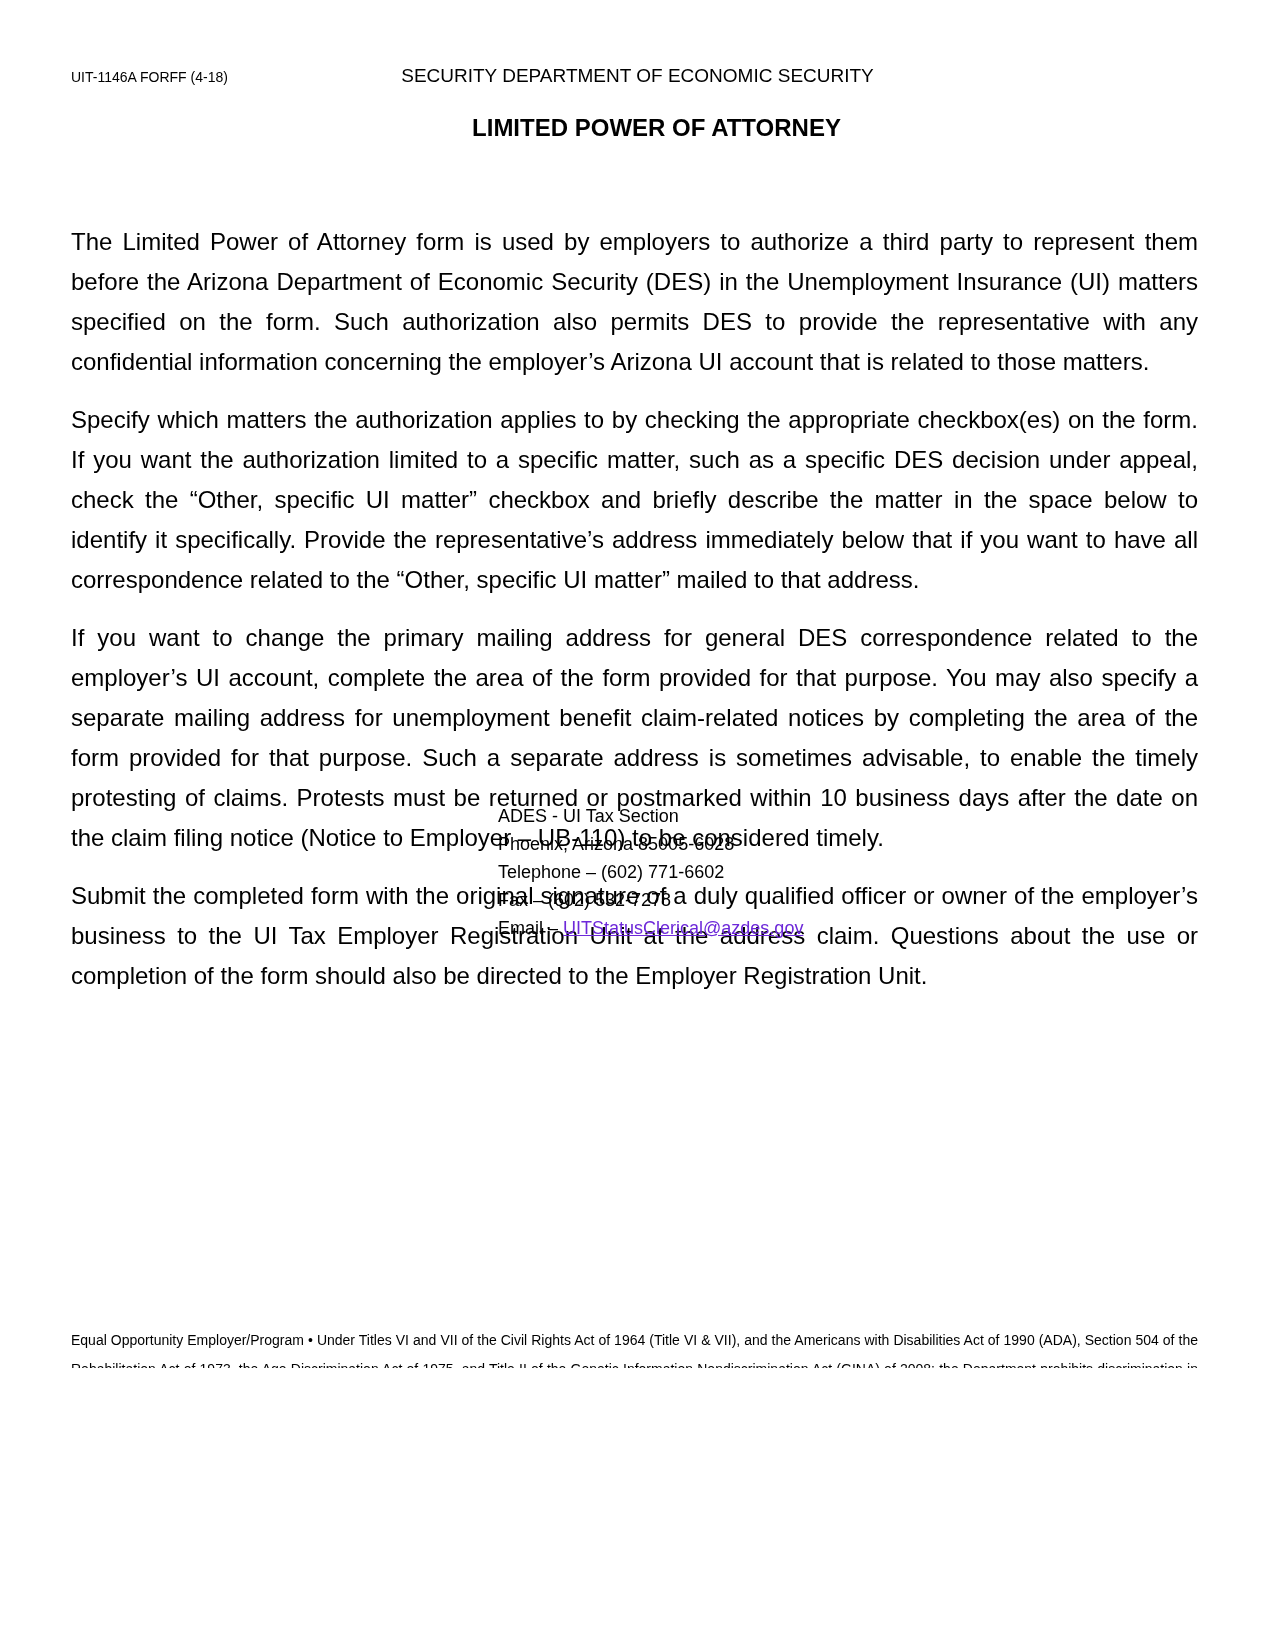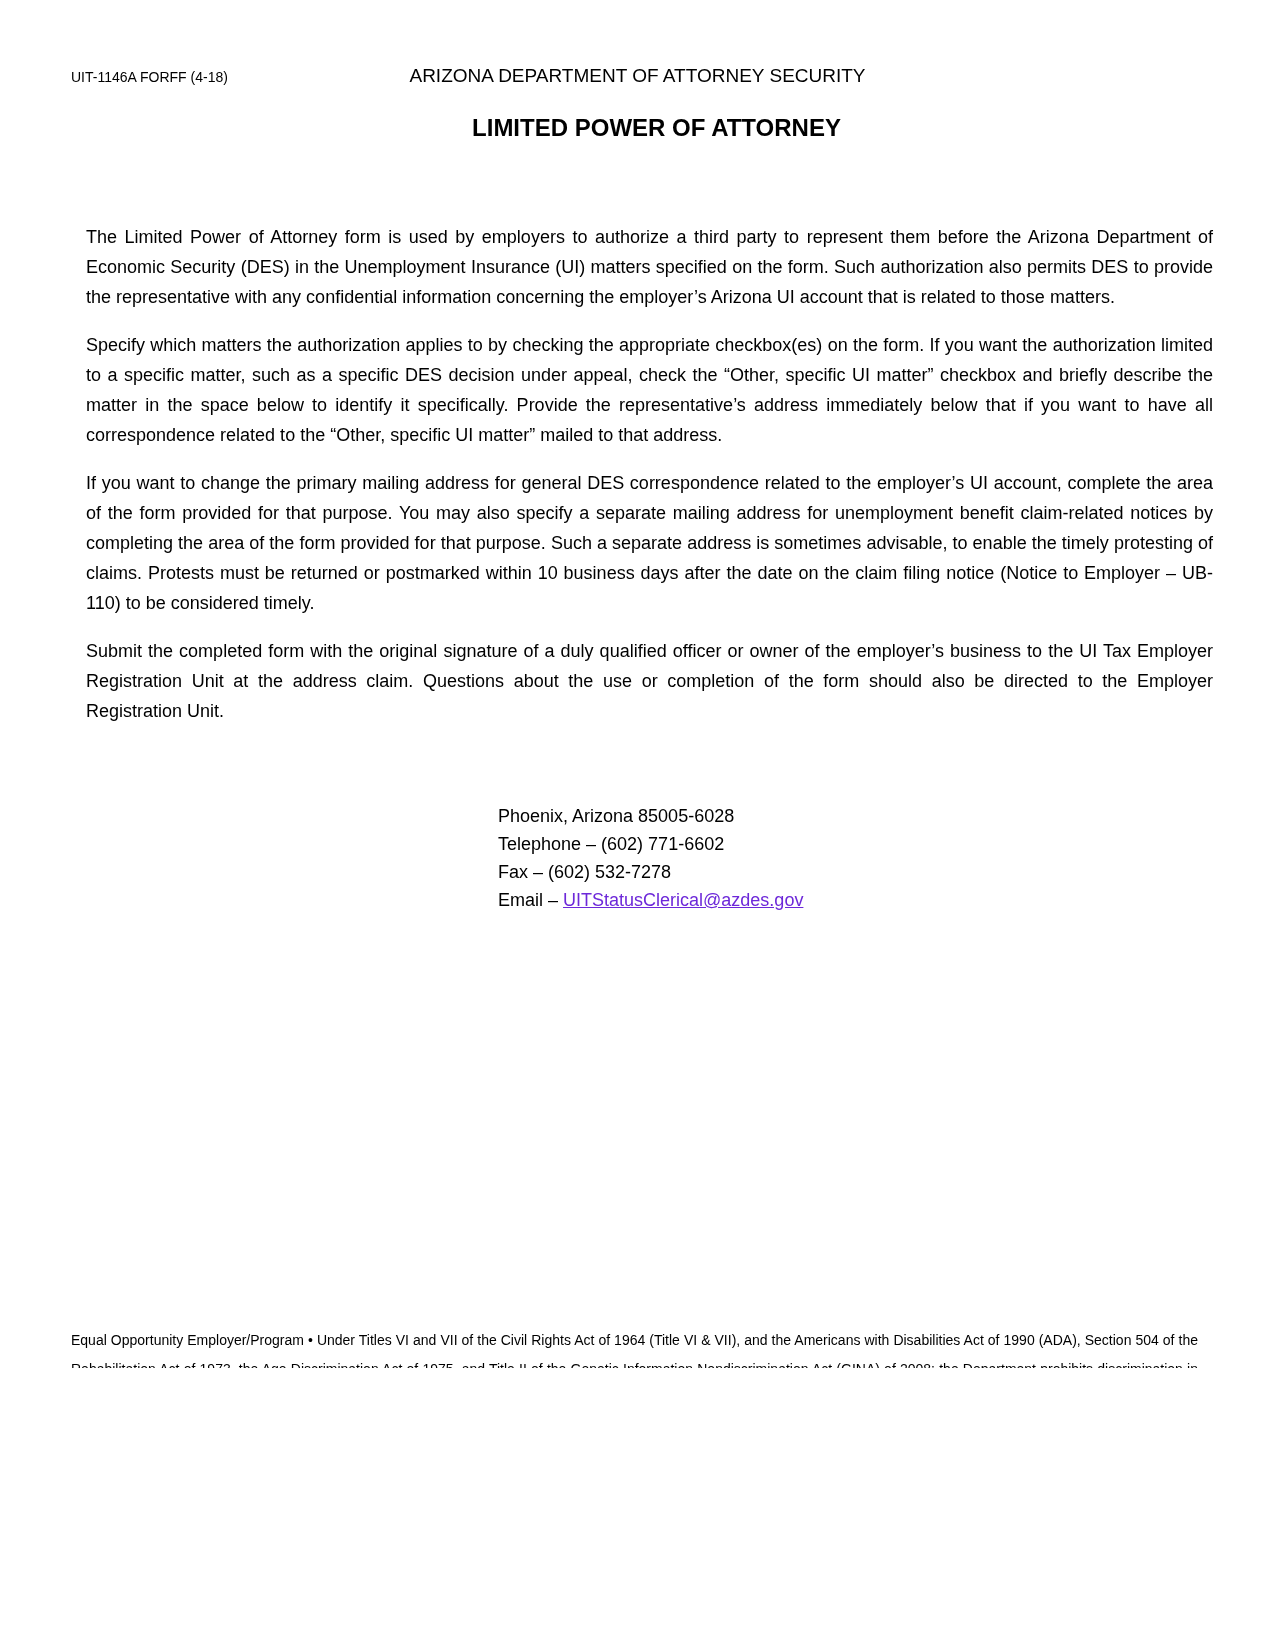--- a/index.html
+++ b/index.html
@@ -43,24 +43,24 @@
   .doc-title {
     font-size: 24px;
     font-weight: bold;
     margin: 26px 0 0 16px;
     line-height: 28px;
     padding-left: 22px;
   }
   .body-text {
     position: absolute;
     top: 222px;
-    left: 86px;
+    left: 71px;
     width: 1127px;
-    font-size: 18px;
-    line-height: 30px;
+    font-size: 24px;
+    line-height: 40px;
     text-align: justify;
   }
   .body-text p {
     margin: 0 0 18px 0;
   }
   .contact-block {
     position: absolute;
     top: 802px;
     left: 498px;
     font-size: 18px;
@@ -82,32 +82,33 @@
     text-align: justify;
   }
 </style>
 </head>
 <body>
 
 <div class="page">
 
   <div class="doc-header">
     <div class="form-code">UIT-1146A FORFF (4-18)</div>
-    <div class="agency-name">ARIZONA DEPARTMENT OF ATTORNEY SECURITY</div>
+    <div class="agency-name">SECURITY DEPARTMENT OF ECONOMIC SECURITY</div>
     <h1 class="doc-title">LIMITED POWER OF ATTORNEY</h1>
   </div>
 
   <div class="body-text">
     <p>The Limited Power of Attorney form is used by employers to authorize a third party to represent them before the Arizona Department of Economic Security (DES) in the Unemployment Insurance (UI) matters specified on the form. Such authorization also permits DES to provide the representative with any confidential information concerning the employer’s Arizona UI account that is related to those matters.</p>
     <p>Specify which matters the authorization applies to by checking the appropriate checkbox(es) on the form. If you want the authorization limited to a specific matter, such as a specific DES decision under appeal, check the “Other, specific UI matter” checkbox and briefly describe the matter in the space below to identify it specifically. Provide the representative’s address immediately below that if you want to have all correspondence related to the “Other, specific UI matter” mailed to that address.</p>
     <p>If you want to change the primary mailing address for general DES correspondence related to the employer’s UI account, complete the area of the form provided for that purpose. You may also specify a separate mailing address for unemployment benefit claim-related notices by completing the area of the form provided for that purpose. Such a separate address is sometimes advisable, to enable the timely protesting of claims. Protests must be returned or postmarked within 10 business days after the date on the claim filing notice (Notice to Employer – UB-110) to be considered timely.</p>
     <p>Submit the completed form with the original signature of a duly qualified officer or owner of the employer’s business to the UI Tax Employer Registration Unit at the address claim. Questions about the use or completion of the form should also be directed to the Employer Registration Unit.</p>
   </div>
 
   <div class="contact-block">
+    <div>ADES - UI Tax Section</div>
     <div>Phoenix, Arizona 85005-6028</div>
     <div>Telephone – (602) 771-6602</div>
     <div>Fax – (602) 532-7278</div>
     <div><span>Email – </span><a href="#" class="email-link">UITStatusClerical@azdes.gov</a></div>
   </div>
 
   <div class="eoe-footer">Equal Opportunity Employer/Program • Under Titles VI and VII of the Civil Rights Act of 1964 (Title VI &amp; VII), and the Americans with Disabilities Act of 1990 (ADA), Section 504 of the Rehabilitation Act of 1973, the Age Discrimination Act of 1975, and Title II of the Genetic Information Nondiscrimination Act (GINA) of 2008; the Department prohibits discrimination in admissions, programs, services, activities, or employment based on race, color, religion, sex, national origin, age, disability, genetics and retaliation. The Department must make a reasonable accommodation to allow a person with a disability to take part in a program, service, or activity.  Auxiliary aids and services are available upon request to individuals with disabilities. To request this document in alternative format or for further information about this policy, Contact the UI Tax Office at 602-771-6606; TTY/TDD Services: 7-1-1. • Free language assistance for DES services is available upon request. • Disponible en español en línea o en la oficina local.</div>
 
 </div>
 

